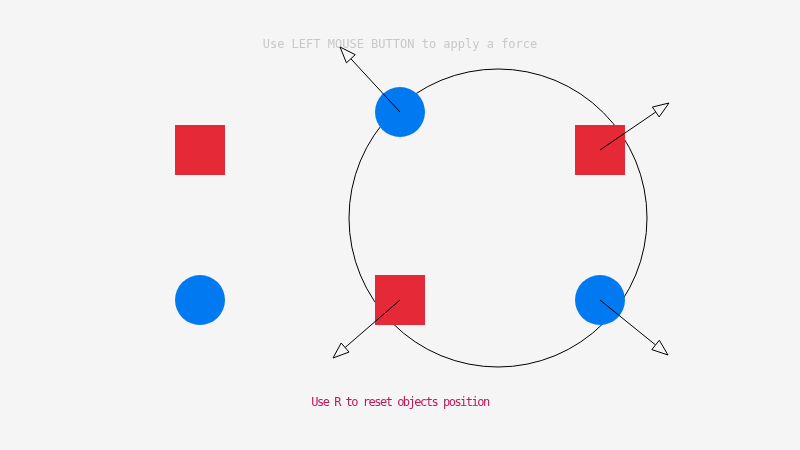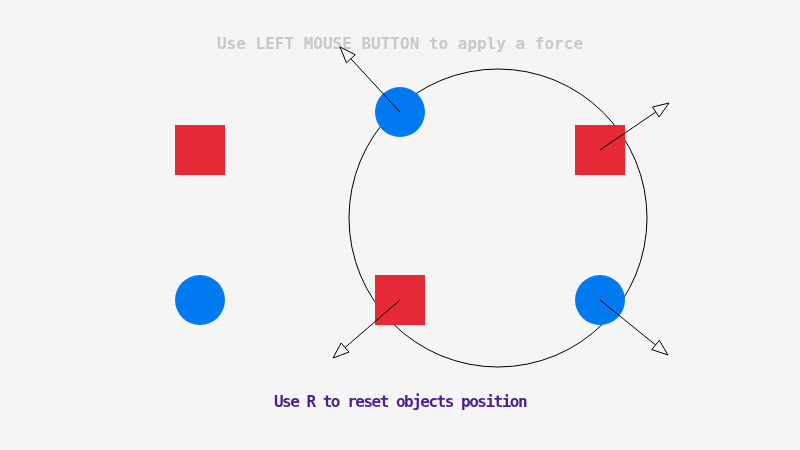--- a/index.html
+++ b/index.html
@@ -9,42 +9,42 @@
     width: 800px;
     height: 450px;
     overflow: hidden;
     background: #F5F5F5;
   }
   .hint {
     position: absolute;
     left: 0;
     width: 800px;
     text-align: center;
-    font-size: 16px;
+    font-size: 12px;
     line-height: 22px;
-    font-weight: bold;
+    font-weight: normal;
     z-index: 0;
     white-space: pre;
     user-select: none;
   }
   .hint-top { top: 33px; letter-spacing: 0px; }
   .hint-bottom { top: 391px; letter-spacing: -1.5px; }
   svg.scene {
     position: absolute;
     left: 0;
     top: 0;
     z-index: 1;
   }
 </style>
 </head>
 <body>
 
 <div class="stage" style="background: rgb(245, 245, 245);">
   <div class="hint hint-top" style="color: rgb(200, 200, 200);">Use LEFT MOUSE BUTTON to apply a force</div>
-  <div class="hint hint-bottom" style="color: #4c1d95;">Use R to reset objects position</div>
+  <div class="hint hint-bottom" style="color: #be185d;">Use R to reset objects position</div>
   <svg class="scene" width="800" height="450">
       <circle cx="498" cy="218" r="149" fill="none" stroke="#000000" stroke-width="1"></circle>
       <rect x="175" y="125" width="50" height="50" fill="#E62937"></rect>
       <circle cx="400" cy="112" r="25" fill="#0079F1"></circle>
       <rect x="575" y="125" width="50" height="50" fill="#E62937"></rect>
       <circle cx="200" cy="300" r="25" fill="#0079F1"></circle>
       <rect x="375" y="275" width="50" height="50" fill="#E62937"></rect>
       <circle cx="600" cy="300" r="25" fill="#0079F1"></circle>
       <line x1="400" y1="112" x2="350.85248164372905" y2="58.75685511403981" stroke="#000000" stroke-width="1"></line>
       <polygon points="340,47 355.261302311494,54.687174497641415 346.4436609759641,62.8265357304382" fill="#F5F5F5" stroke="#000000" stroke-width="1"></polygon>

